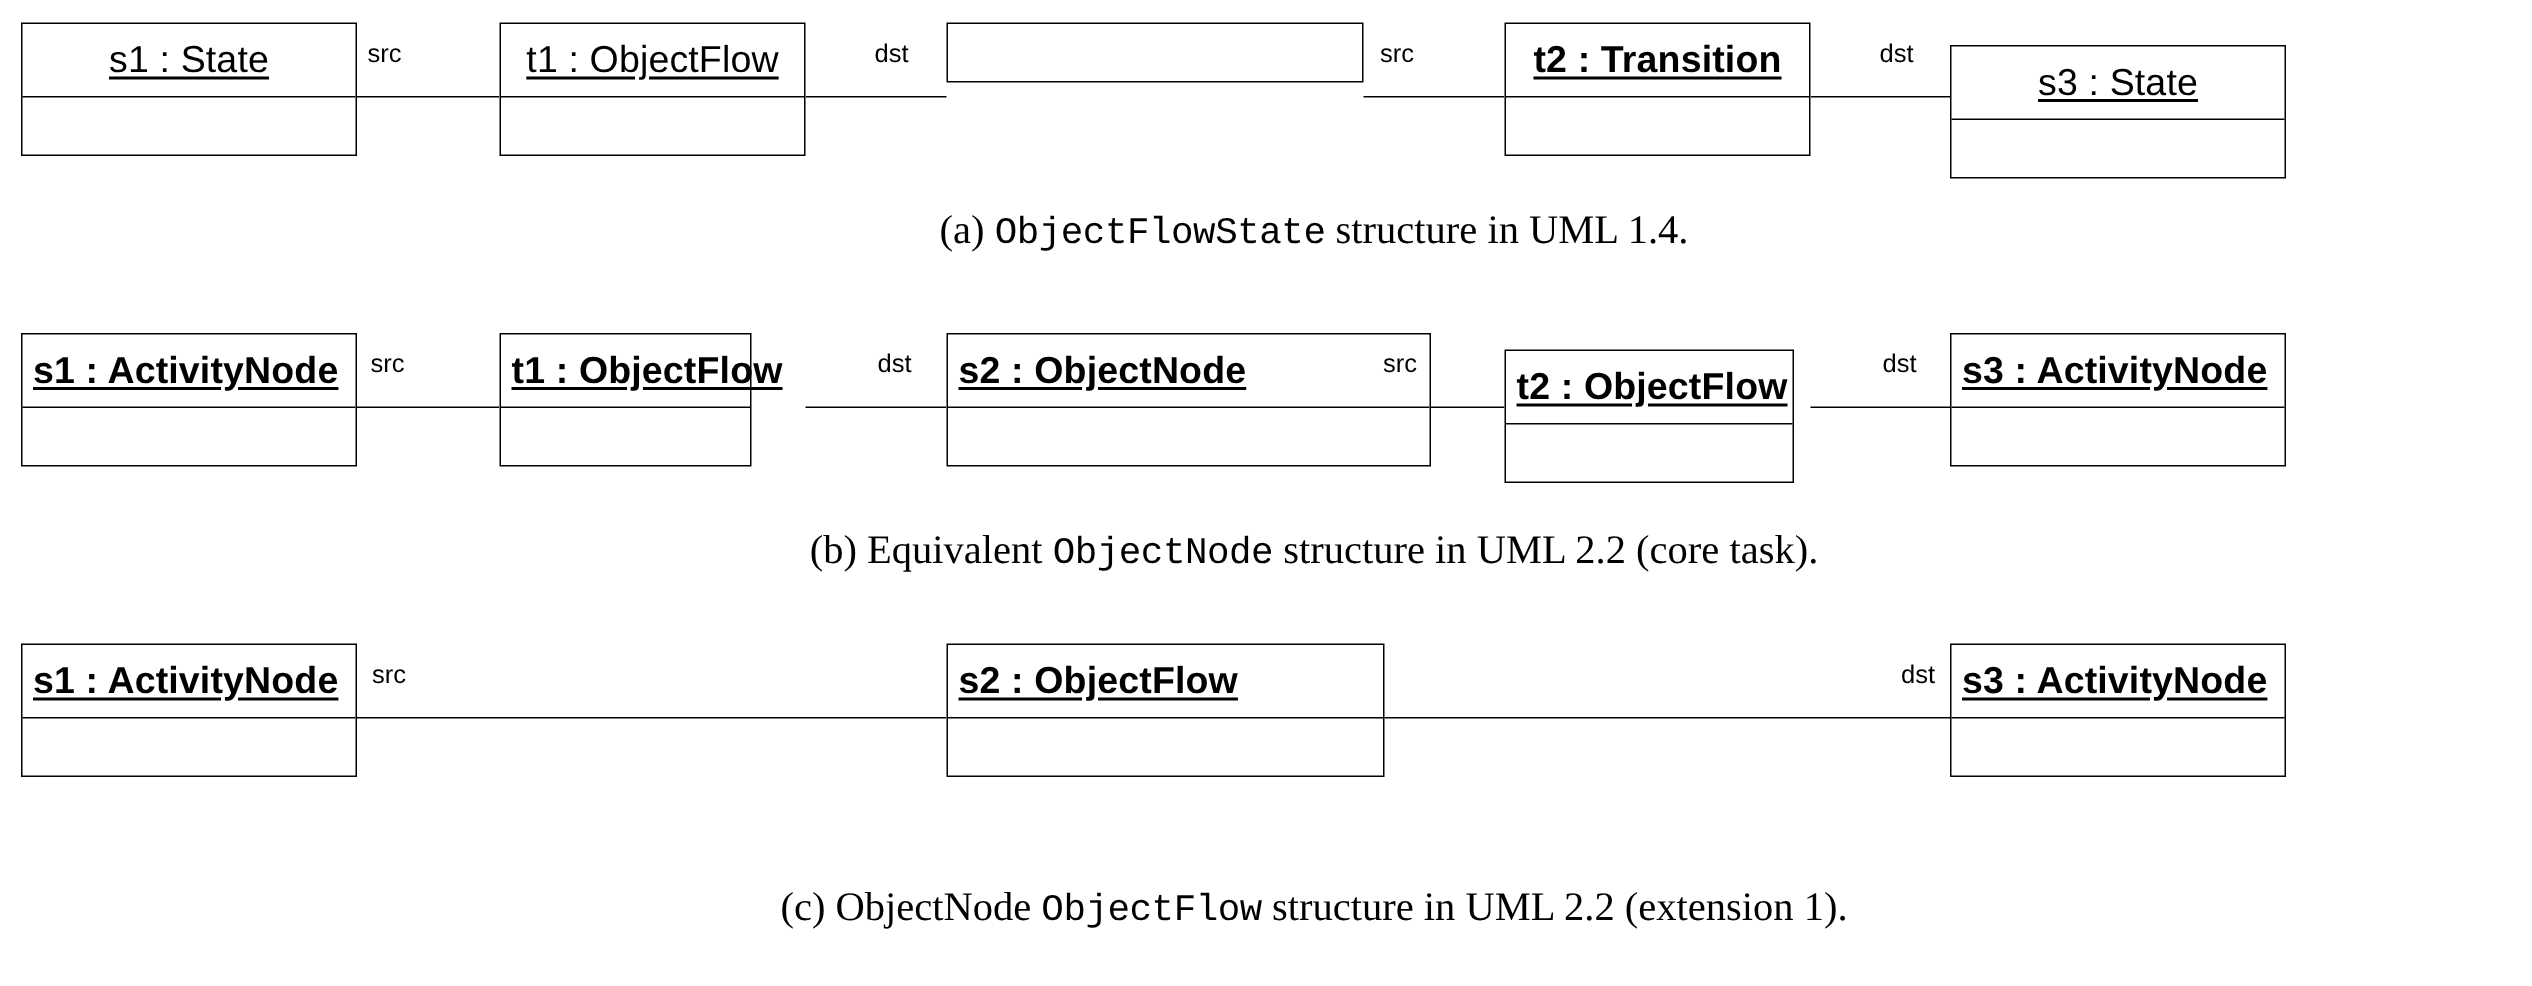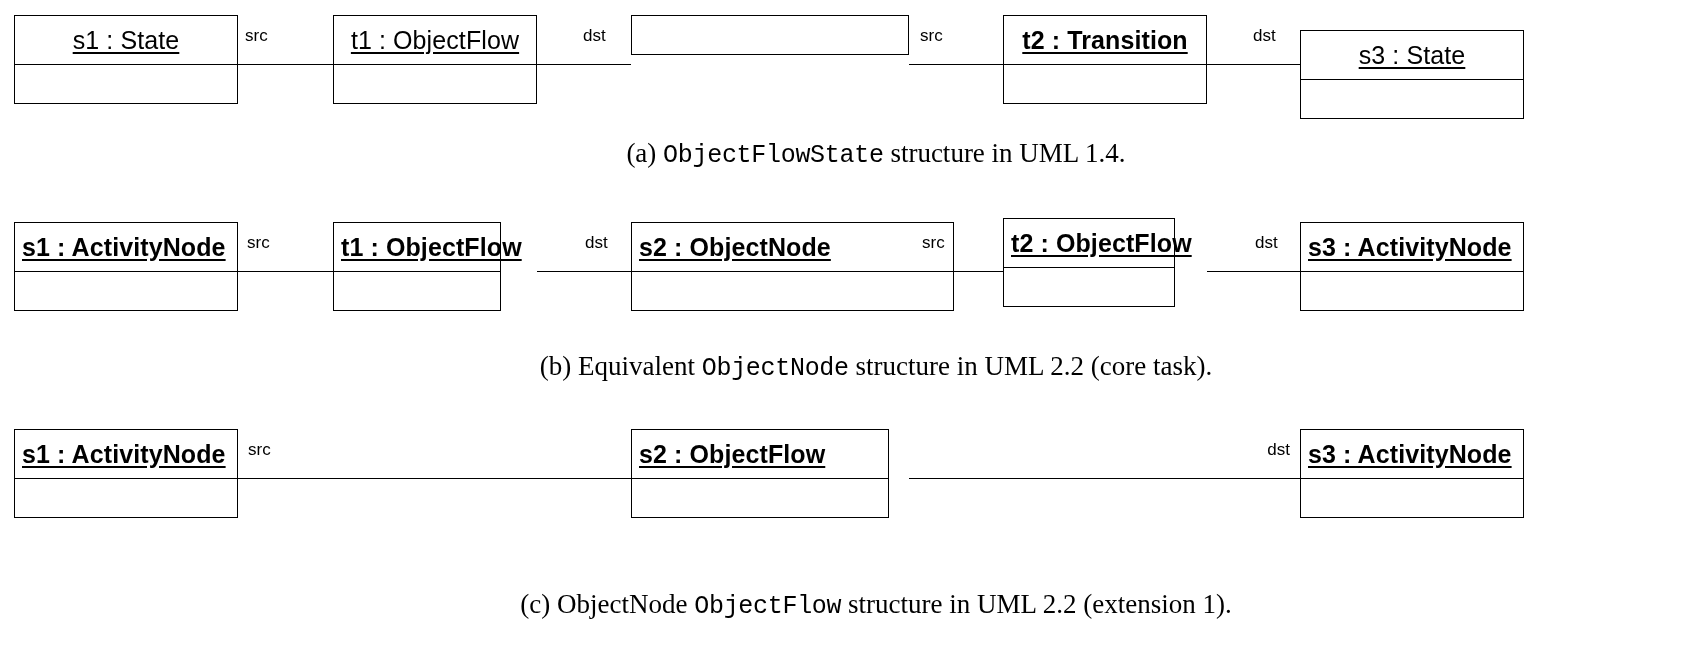--- a/index.html
+++ b/index.html
@@ -91,21 +91,21 @@
           <span>t1 : ObjectFlow</span>
         </div>
         <div class="body"></div>
       </div>
       <div class="objbox leftname" style="left: 631px; top: 222px; width: 323px;">
         <div class="head">
           <span>s2 : ObjectNode</span>
         </div>
         <div class="body"></div>
       </div>
-      <div class="objbox leftname" style="left: 1003px; top: 218px; width: 172px;">
+      <div class="objbox leftname" style="left: 1003px; top: 233px; width: 193px;">
         <div class="head">
           <span>t2 : ObjectFlow</span>
         </div>
         <div class="body"></div>
       </div>
       <div class="objbox leftname" style="left: 1300px; top: 222px; width: 224px;">
         <div class="head">
           <span>s3 : ActivityNode</span>
         </div>
         <div class="body"></div>
@@ -118,21 +118,21 @@
     </div>
     <div class="row" style="top: 0px; height: 657px;">
       <div class="connector" style="left: 238px; top: 478px; width: 393px;"></div>
       <div class="connector" style="left: 909px; top: 478px; width: 391px;"></div>
       <div class="objbox leftname" style="left: 14px; top: 429px; width: 224px;">
         <div class="head">
           <span>s1 : ActivityNode</span>
         </div>
         <div class="body"></div>
       </div>
-      <div class="objbox leftname" style="left: 631px; top: 429px; width: 258px;">
+      <div class="objbox leftname" style="left: 631px; top: 429px; width: 292px;">
         <div class="head">
           <span>s2 : ObjectFlow</span>
         </div>
         <div class="body"></div>
       </div>
       <div class="objbox leftname" style="left: 1300px; top: 429px; width: 224px;">
         <div class="head">
           <span>s3 : ActivityNode</span>
         </div>
         <div class="body"></div>

